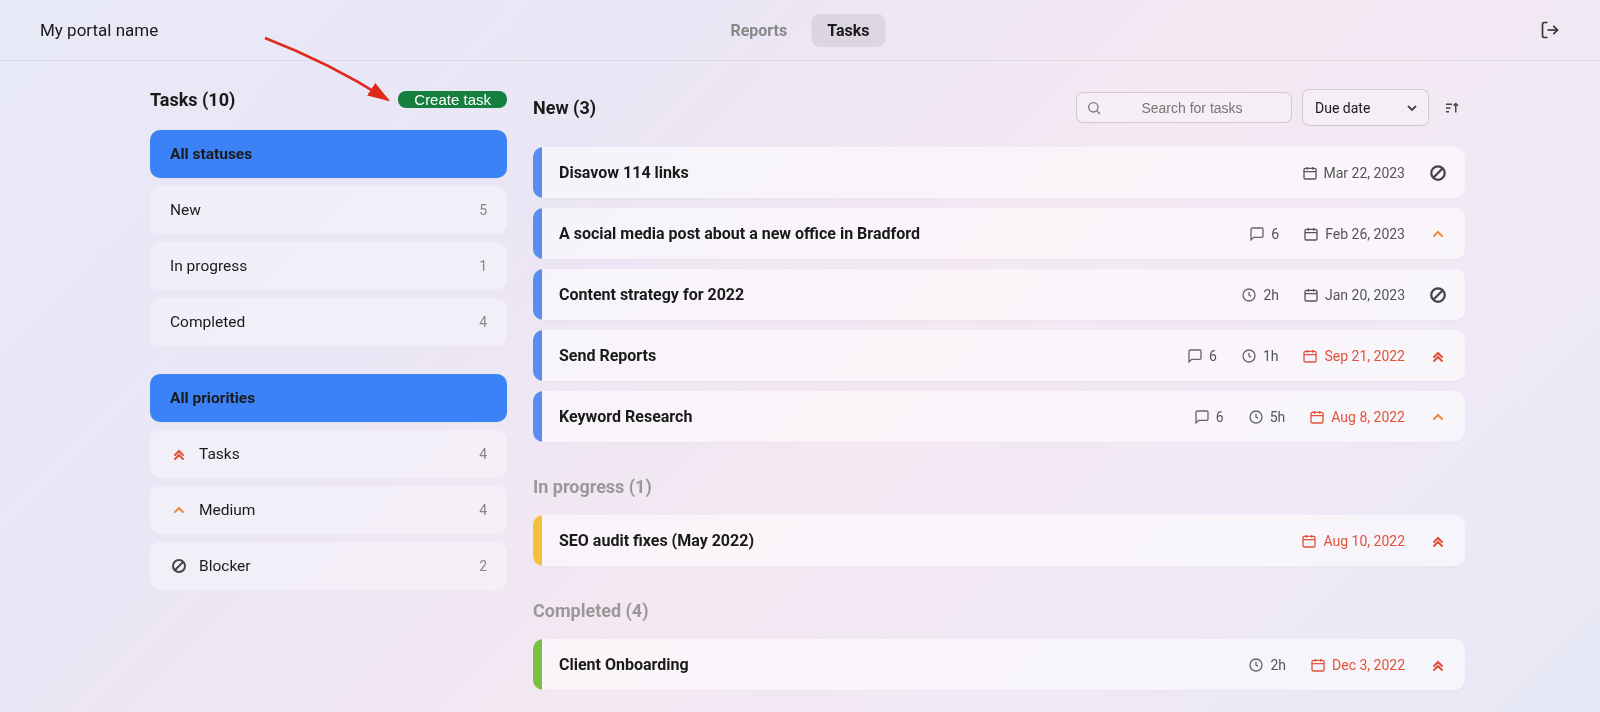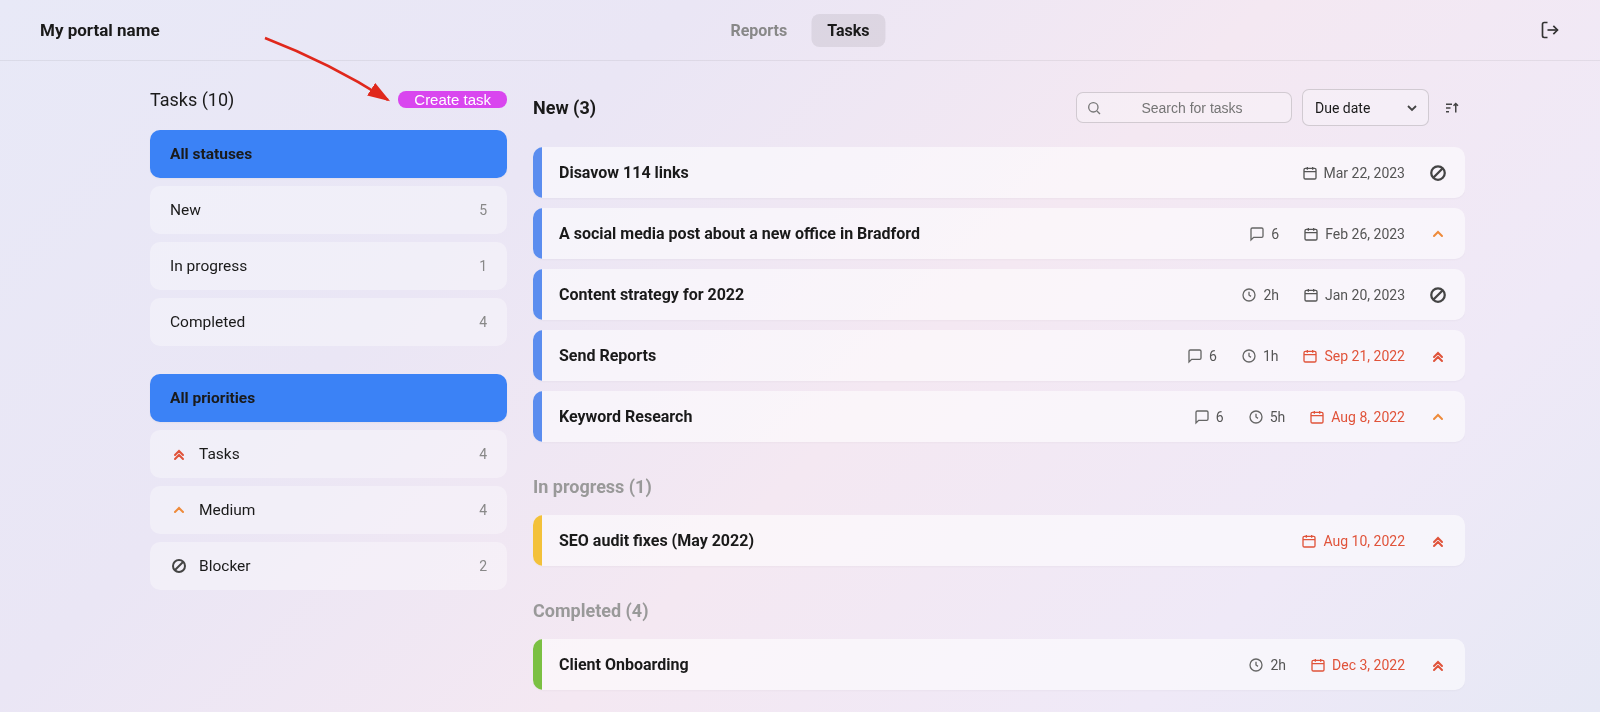--- a/index.html
+++ b/index.html
@@ -12,21 +12,21 @@
     color: #1a1a1a;
   }
   .header {
     display: flex;
     align-items: center;
     height: 61px;
     padding: 0 40px 0 40px;
     border-bottom: 1px solid rgba(0,0,0,0.06);
     position: relative;
   }
-  .portal-title { font-size: 17px; font-weight: 700; }
+  .portal-title { font-size: 17px; font-weight: 400; }
   .nav-tabs {
     position: absolute;
     left: 50%;
     transform: translateX(-50%);
     display: flex;
     gap: 8px;
   }
   .nav-tab {
     padding: 7px 16px;
     font-size: 16px;
@@ -36,23 +36,23 @@
     cursor: pointer;
   }
   .nav-tab.active {
     background: rgba(0,0,0,0.07);
     color: #1a1a1a;
   }
   .logout { position: absolute; right: 40px; top: 50%; transform: translateY(-50%); cursor: pointer; color: #333; }
   .main { display: flex; padding: 28px 135px 0 150px; gap: 26px; height: calc(100% - 61px); }
   .sidebar { width: 357px; flex-shrink: 0; }
   .sidebar-header { display: flex; justify-content: space-between; align-items: center; margin-bottom: 20px; }
-  .sidebar-title { font-size: 18px; font-weight: 400; }
+  .sidebar-title { font-size: 18px; font-weight: 700; }
   .create-btn {
-    background: #d946ef;
+    background: #15803d;
     color: #fff;
     border: none;
     border-radius: 8px;
     padding: 0 16px;
     font-size: 15px;
     font-weight: 500;
     cursor: pointer;
   }
   .filter-group { margin-bottom: 28px; }
   .filter-item {

